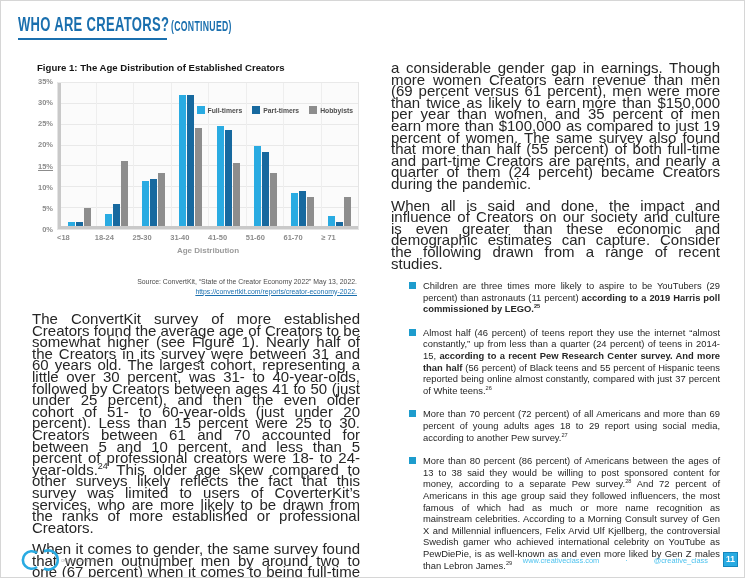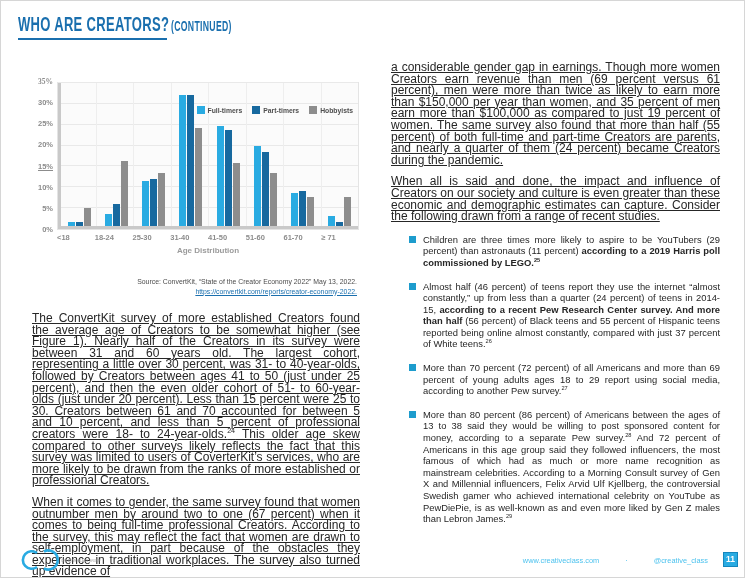--- a/index.html
+++ b/index.html
@@ -32,21 +32,21 @@
   .lsw{width:8px;height:8px;display:inline-block;}
   .ltx{font-size:6.8px;font-weight:bold;color:#4f4f4f;}
   .xlabels{display:flex;margin-left:20px;margin-top:3px;}
   .xlab{flex:1;text-align:left;font-size:7.5px;font-weight:bold;color:#8c8c8c;}
   .xtitle{margin-left:20px;margin-top:4px;text-align:center;font-size:8px;font-weight:bold;color:#9b9b9b;}
 
   .source{position:absolute;left:36px;top:276px;width:320px;text-align:right;font-size:6.9px;line-height:9.5px;color:#4c4c4c;}
   .srclink{color:#1a6fae;text-decoration:underline;overflow-wrap:anywhere;cursor:pointer;}
 
   
-  .body{margin:0 0 10px;font-size:12px;line-height:11.6px;text-align:justify;text-decoration:underline;}
+  .body{margin:0 0 10px;font-size:15px;line-height:11.6px;text-align:justify;}
   .b{font-weight:bold;}
   sup{font-size:0.6em;vertical-align:super;line-height:0;}
   .lcol{position:absolute;left:31px;top:312px;width:328px;}
   .rcol{position:absolute;left:390px;top:61px;width:329px;}
   .bullets{list-style:none;margin:11px 0 0;padding:0;}
   .bullets li{position:relative;padding-left:32px;margin-bottom:12px;font-size:9.4px;line-height:11.6px;text-align:justify;}
   .sq{position:absolute;left:18px;top:2px;width:7px;height:7px;background:#1d9ccd;}
 
   
   .flogo{position:absolute;left:19px;top:547px;}
@@ -62,32 +62,33 @@
 
 <div class="page">
 
   <div class="hwrap">
     <span class="hscale">
       <span class="htitle">WHO ARE CREATORS?</span><span class="hsub">(CONTINUED)</span>
     </span>
   </div>
   <div class="hline"></div>
 
+  <h2 class="fig-title">Figure 1: The Age Distribution of Established Creators</h2>
 
   <div class="chart">
     <div class="chart-inner">
       <div class="yaxis" id="yaxis">
           <div class="ylab" style="bottom: calc(0% - 4px);">0%</div>
           <div class="ylab" style="bottom: calc(14.2857% - 4px);">5%</div>
           <div class="ylab" style="bottom: calc(28.5714% - 4px);">10%</div>
           <div class="ylab" style="bottom: calc(42.8571% - 4px); text-decoration: underline;">15%</div>
           <div class="ylab" style="bottom: calc(57.1429% - 4px);">20%</div>
           <div class="ylab" style="bottom: calc(71.4286% - 4px);">25%</div>
           <div class="ylab" style="bottom: calc(85.7143% - 4px);">30%</div>
-          <div class="ylab" style="bottom: calc(100% - 4px); font-family: Liberation Serif, serif;">35%</div>
+          <div class="ylab" style="bottom: calc(100% - 4px);">35%</div>
         </div>
       <div class="plot" id="plot">
         <div id="grid">
             <div class="ghl" style="bottom: 14.2857%;"></div>
             <div class="ghl" style="bottom: 28.5714%;"></div>
             <div class="ghl" style="bottom: 42.8571%;"></div>
             <div class="ghl" style="bottom: 57.1429%;"></div>
             <div class="ghl" style="bottom: 71.4286%;"></div>
             <div class="ghl" style="bottom: 85.7143%;"></div>
             <div class="ghl" style="bottom: 100%;"></div>

